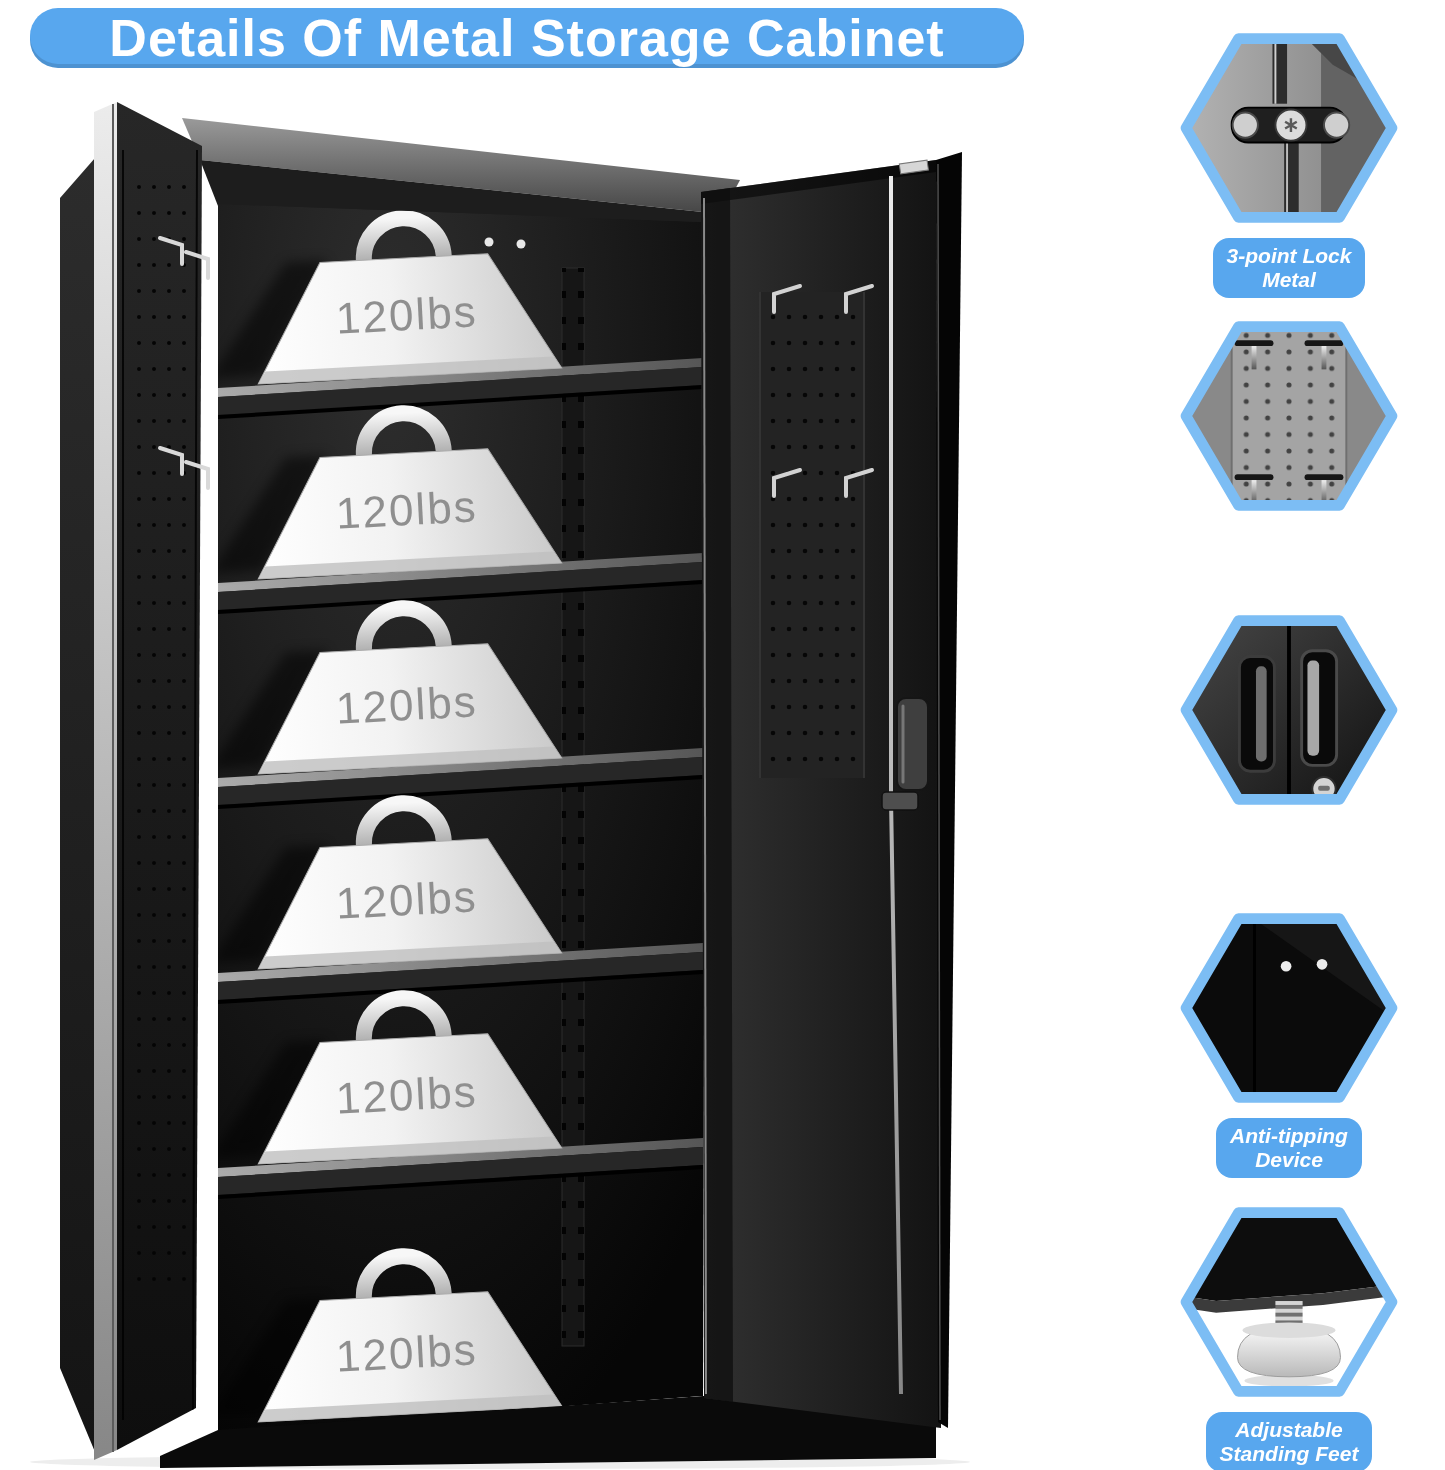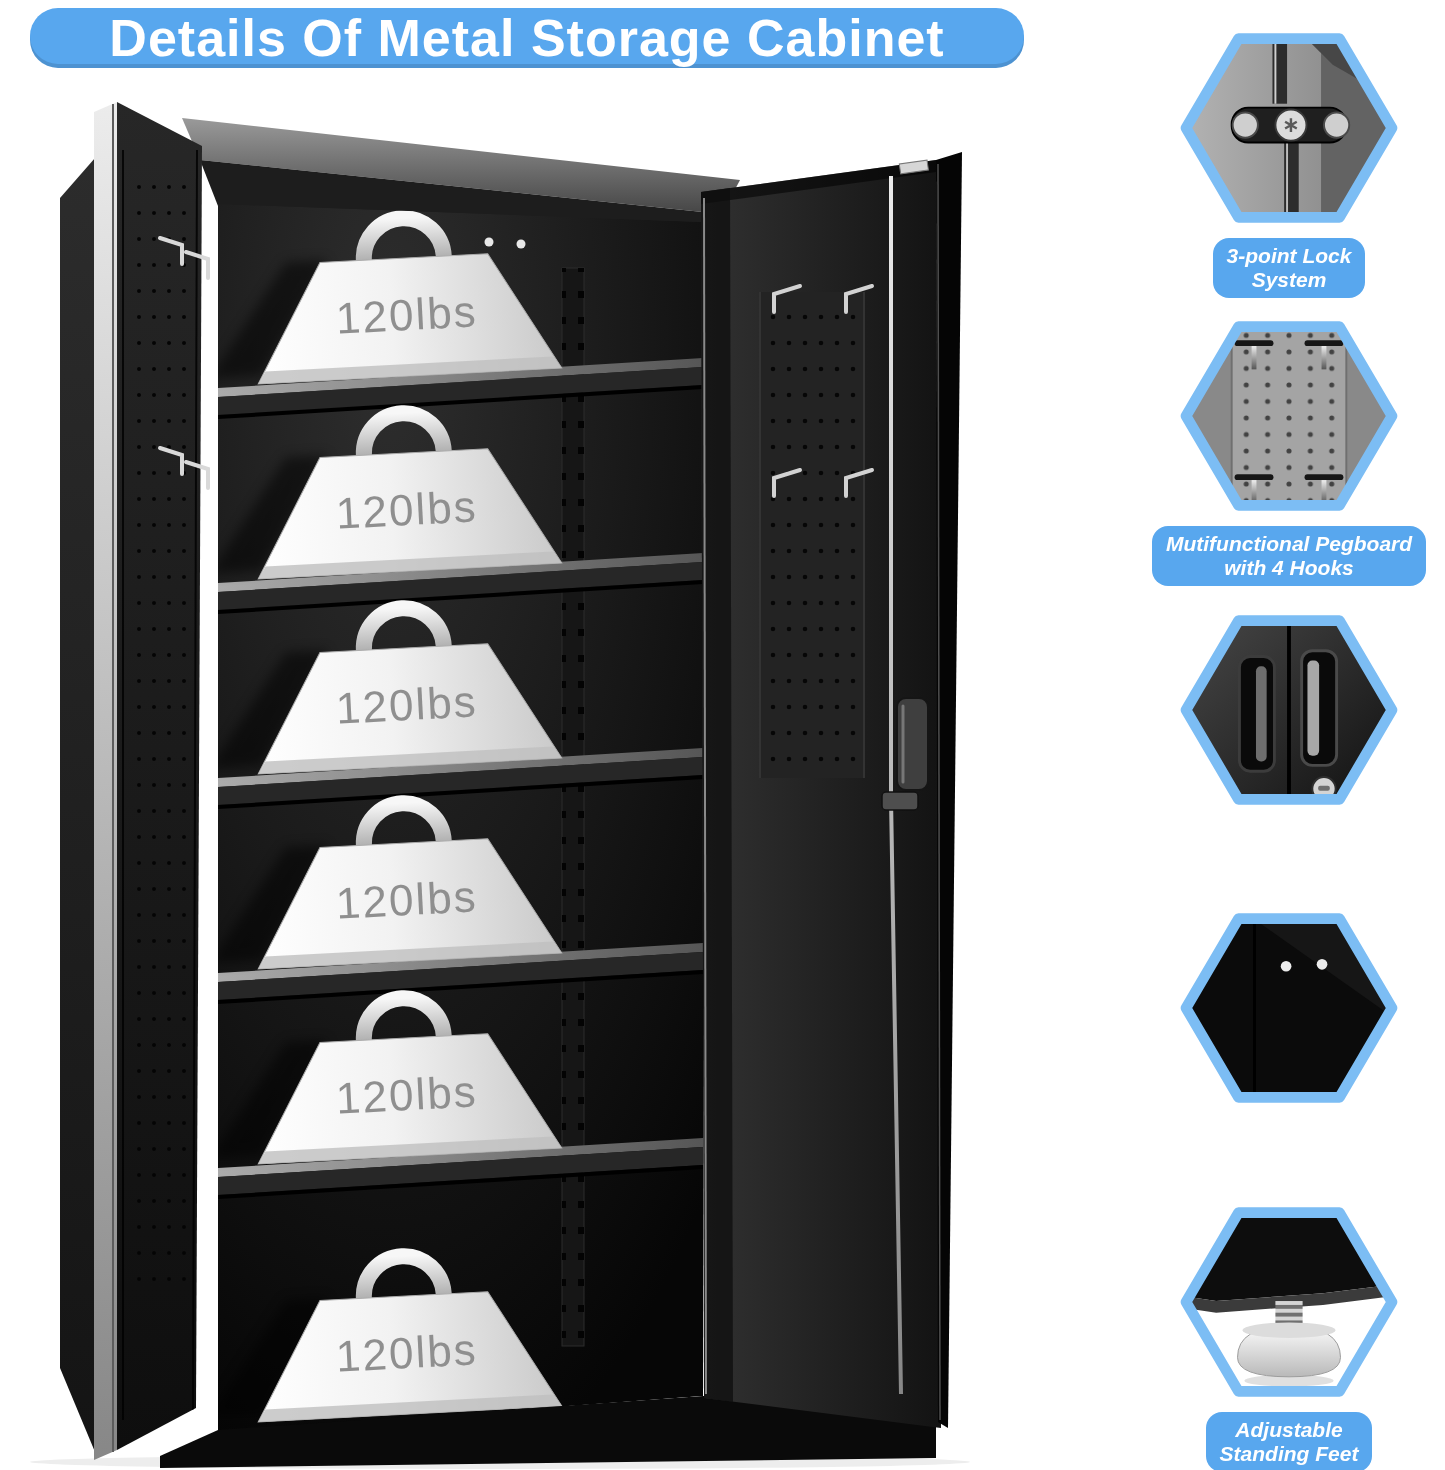--- a/index.html
+++ b/index.html
@@ -259,21 +259,21 @@
       <rect x="56" y="84" width="118" height="36" rx="17" fill="#1f1f1f" stroke="#000" stroke-width="2"></rect>
       <circle cx="70" cy="102" r="13" fill="#cfcfcf" stroke="#4a4a4a" stroke-width="2"></circle>
       <circle cx="164" cy="102" r="13" fill="#cfcfcf" stroke="#4a4a4a" stroke-width="2"></circle>
       <circle cx="117" cy="102" r="16" fill="#dcdcdc" stroke="#3a3a3a" stroke-width="2"></circle>
       <path d="M117,95 L117,109 M111,98.5 L123,105.5 M123,98.5 L111,105.5" stroke="#5a5a5a" stroke-width="2.5"></path>
     </g>
     <polygon class="hex-outline" points="9,105 63,13 167,13 221,105 167,197 63,197"></polygon>
   </svg>
   <div class="pill">
     <span>3-point Lock</span>
-    <span>System</span>
+    <span>Metal</span>
   </div>
 </div>
 
 <div class="feature f2">
   <svg class="hex-svg" viewBox="0 0 230 210">
     <defs>
       <clipPath id="hc2">
           <polygon points="9,105 63,13 167,13 221,105 167,197 63,197"></polygon>
         </clipPath>
       <pattern id="pegHex" width="22" height="17" patternUnits="userSpaceOnUse">
@@ -304,24 +304,20 @@
             <rect x="-2.5" y="3" width="5" height="24" fill="url(#gStem)"></rect>
           </g>
         <g transform="translate(151,168)">
             <rect x="-20" y="-3" width="40" height="6" rx="3" fill="#161616"></rect>
             <rect x="-2.5" y="3" width="5" height="24" fill="url(#gStem)"></rect>
           </g>
       </g>
     </g>
     <polygon class="hex-outline" points="9,105 63,13 167,13 221,105 167,197 63,197"></polygon>
   </svg>
-  <div class="pill">
-    <span>Mutifunctional Pegboard</span>
-    <span>with 4 Hooks</span>
-  </div>
 </div>
 
 <div class="feature f3">
   <svg class="hex-svg" viewBox="0 0 230 210">
     <defs>
       <clipPath id="hc3">
           <polygon points="9,105 63,13 167,13 221,105 167,197 63,197"></polygon>
         </clipPath>
       <linearGradient id="hx3bg" x1="0" y1="0" x2="1" y2="1">
           <stop offset="0" stop-color="#4a4a4a"></stop>
@@ -353,20 +349,24 @@
       </defs>
     <g clip-path="url(#hc4)">
       <rect width="230" height="210" fill="#0b0b0b"></rect>
       <polygon points="60,0 230,0 230,120" fill="#161616"></polygon>
       <rect x="78" y="0" width="3" height="210" fill="#000"></rect>
       <circle cx="112" cy="62" r="5.5" fill="#ececec"></circle>
       <circle cx="149" cy="60" r="5.5" fill="#ececec"></circle>
     </g>
     <polygon class="hex-outline" points="9,105 63,13 167,13 221,105 167,197 63,197"></polygon>
   </svg>
+  <div class="pill">
+    <span>Anti-tipping</span>
+    <span>Device</span>
+  </div>
 </div>
 
 <div class="feature f5">
   <svg class="hex-svg" viewBox="0 0 230 210">
     <defs>
       <clipPath id="hc5">
           <polygon points="9,105 63,13 167,13 221,105 167,197 63,197"></polygon>
         </clipPath>
       <pattern id="thr" width="28" height="8" patternUnits="userSpaceOnUse">
         <rect width="28" height="4" fill="#d5d5d5"></rect>

